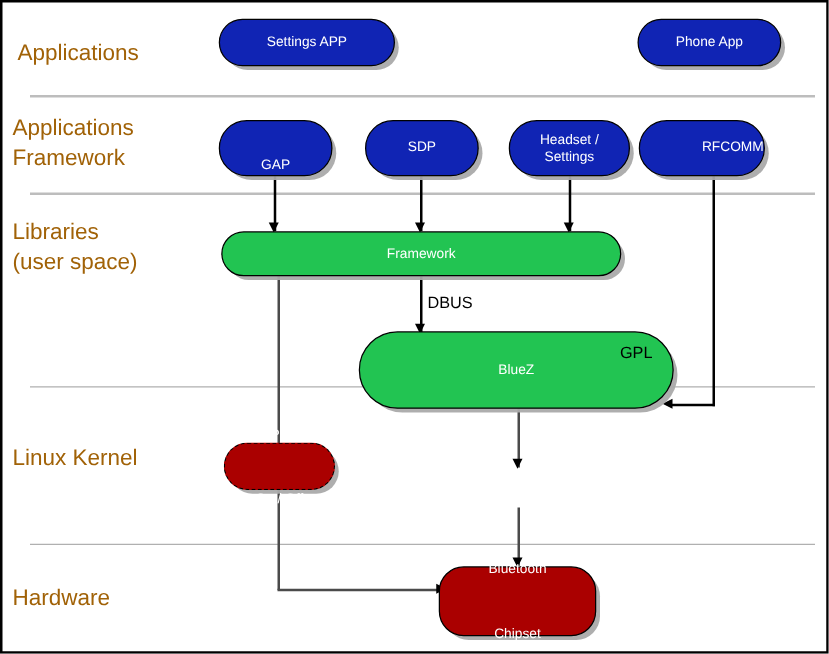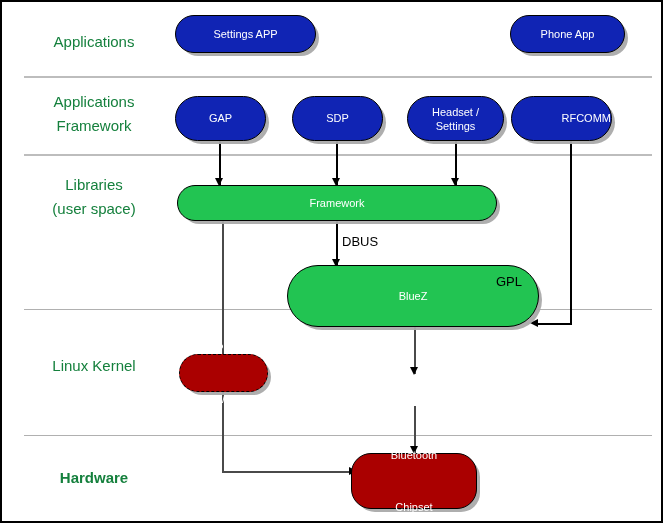--- a/index.html
+++ b/index.html
@@ -14,24 +14,23 @@
     background: #ffffff;
     border: 2px solid #000000;
     box-sizing: border-box;
     font-family: "Liberation Sans", sans-serif;
     overflow: hidden;
   }
 
   
   .layer-label {
     position: absolute;
-    color: #15803d;
-    font-size: 15px;
+    color: #a16207;
+    font-size: 18px;
     line-height: 24px;
-    text-align: center;
     letter-spacing: 0px;
     white-space: pre-line;
     user-select: none;
   }
 
   
   .divider {
     position: absolute;
     height: 0;
     border-top: 2px solid #bdbdbd;
@@ -126,21 +125,21 @@
   <div class="layer-label" style="left:12px; top:28px; width:160px;">Applications</div>
 
   <div class="layer-label" style="left:8px; top:88px; width:168px;">Applications
 Framework</div>
 
   <div class="layer-label" style="left:8px; top:171px; width:168px;">Libraries
 (user space)</div>
 
   <div class="layer-label" style="left:8px; top:352px; width:168px;">Linux Kernel</div>
 
-  <div class="layer-label" style="left:8px; top:464px; width:168px;font-weight:bold;">Hardware</div>
+  <div class="layer-label" style="left:8px; top:464px; width:168px;">Hardware</div>
 
   <div class="line v" style="left:217px; top:139px; height:44px;"></div>
   <div class="arrowhead down" style="left:213px; top:176px;"></div>
 
   <div class="line v" style="left:334px; top:139px; height:44px;"></div>
   <div class="arrowhead down" style="left:330px; top:176px;"></div>
 
   <div class="line v" style="left:453px; top:139px; height:44px;"></div>
   <div class="arrowhead down" style="left:449px; top:176px;"></div>
 
@@ -163,21 +162,21 @@
   <div class="arrowhead down" style="left:408px; top:444px;"></div>
 
   <div class="node blue" style="left:173px; top:13px; width:141px; height:38px; border-radius:19px;">
     <span class="l1">Settings APP</span>
   </div>
 
   <div class="node blue" style="left:508px; top:13px; width:115px; height:38px; border-radius:19px;">
     <span class="l1">Phone App</span>
   </div>
 
-  <div class="node blue" style="left:173px; top:94px; width:91px; height:45px; border-radius:23px;">
+  <div class="node blue" style="left:173px; top:94px; width:91px; height:45px; border-radius:23px;justify-content:flex-end;">
     <span class="l1">GAP</span>
   </div>
 
   <div class="node blue" style="left:290px; top:94px; width:91px; height:45px; border-radius:23px;">
     <span class="l1">SDP</span>
   </div>
 
   <div class="node blue" style="left:405px; top:94px; width:97px; height:45px; border-radius:23px;">
     <span class="l1">Headset /</span>
     <span class="l2">Settings</span>

